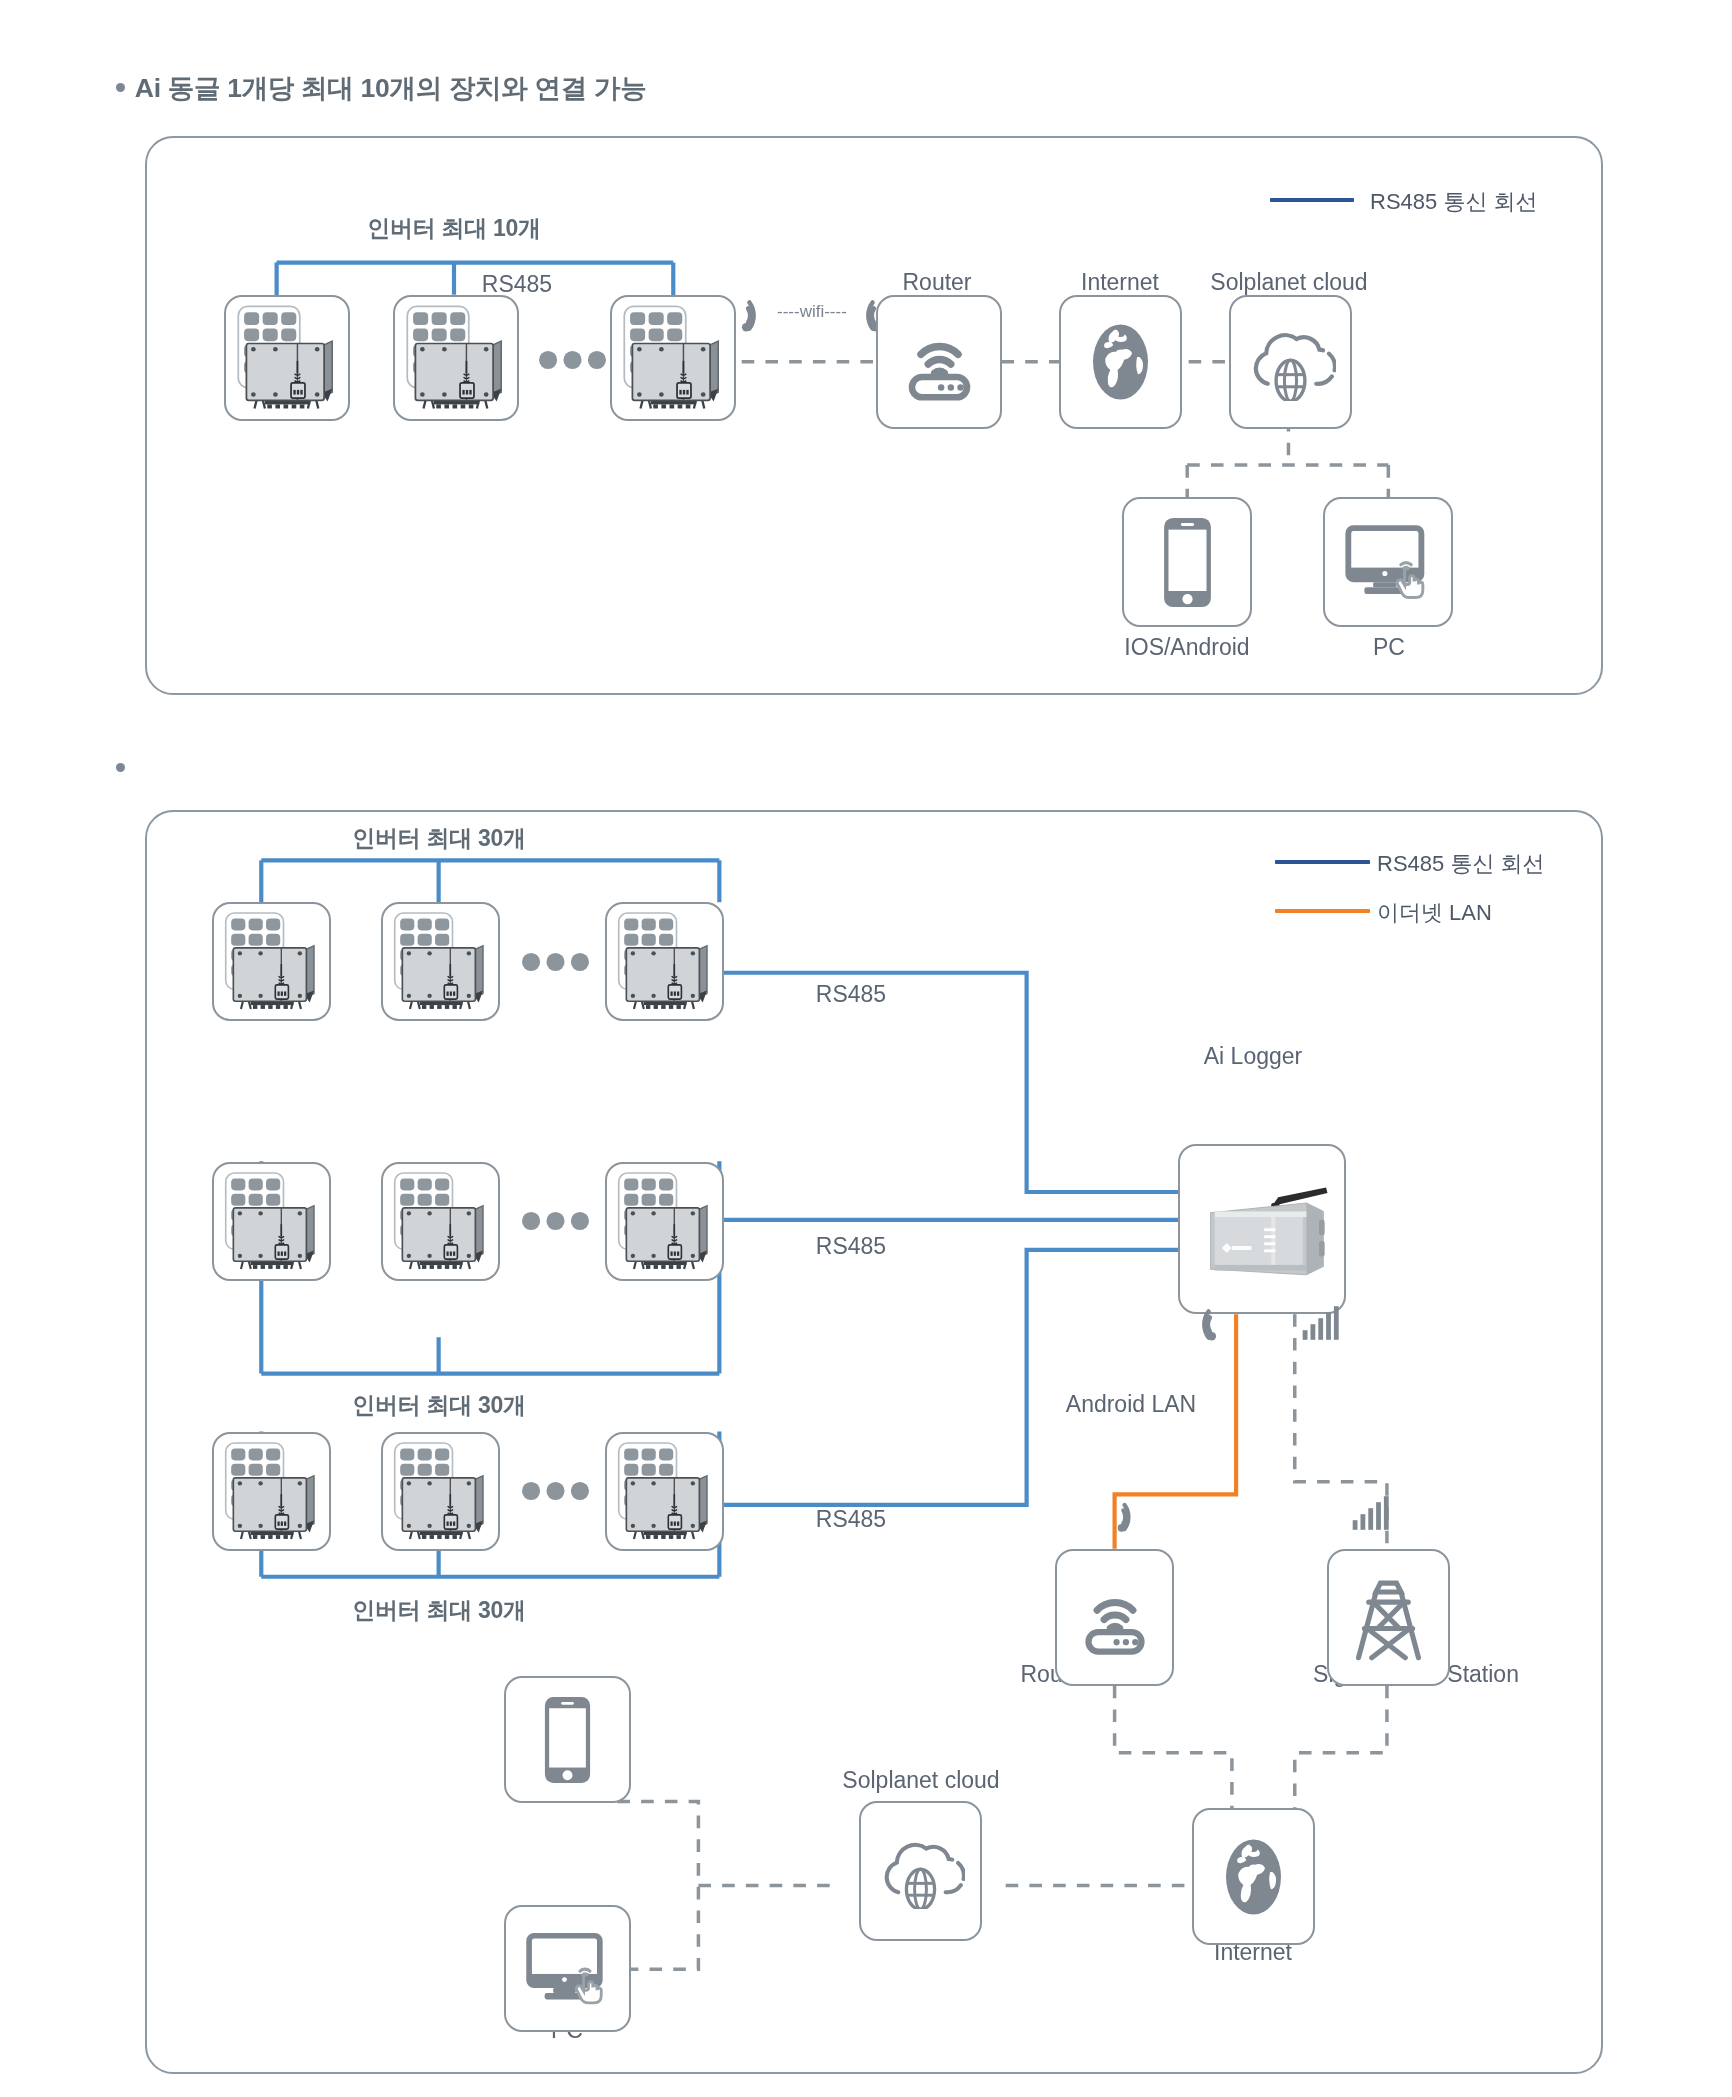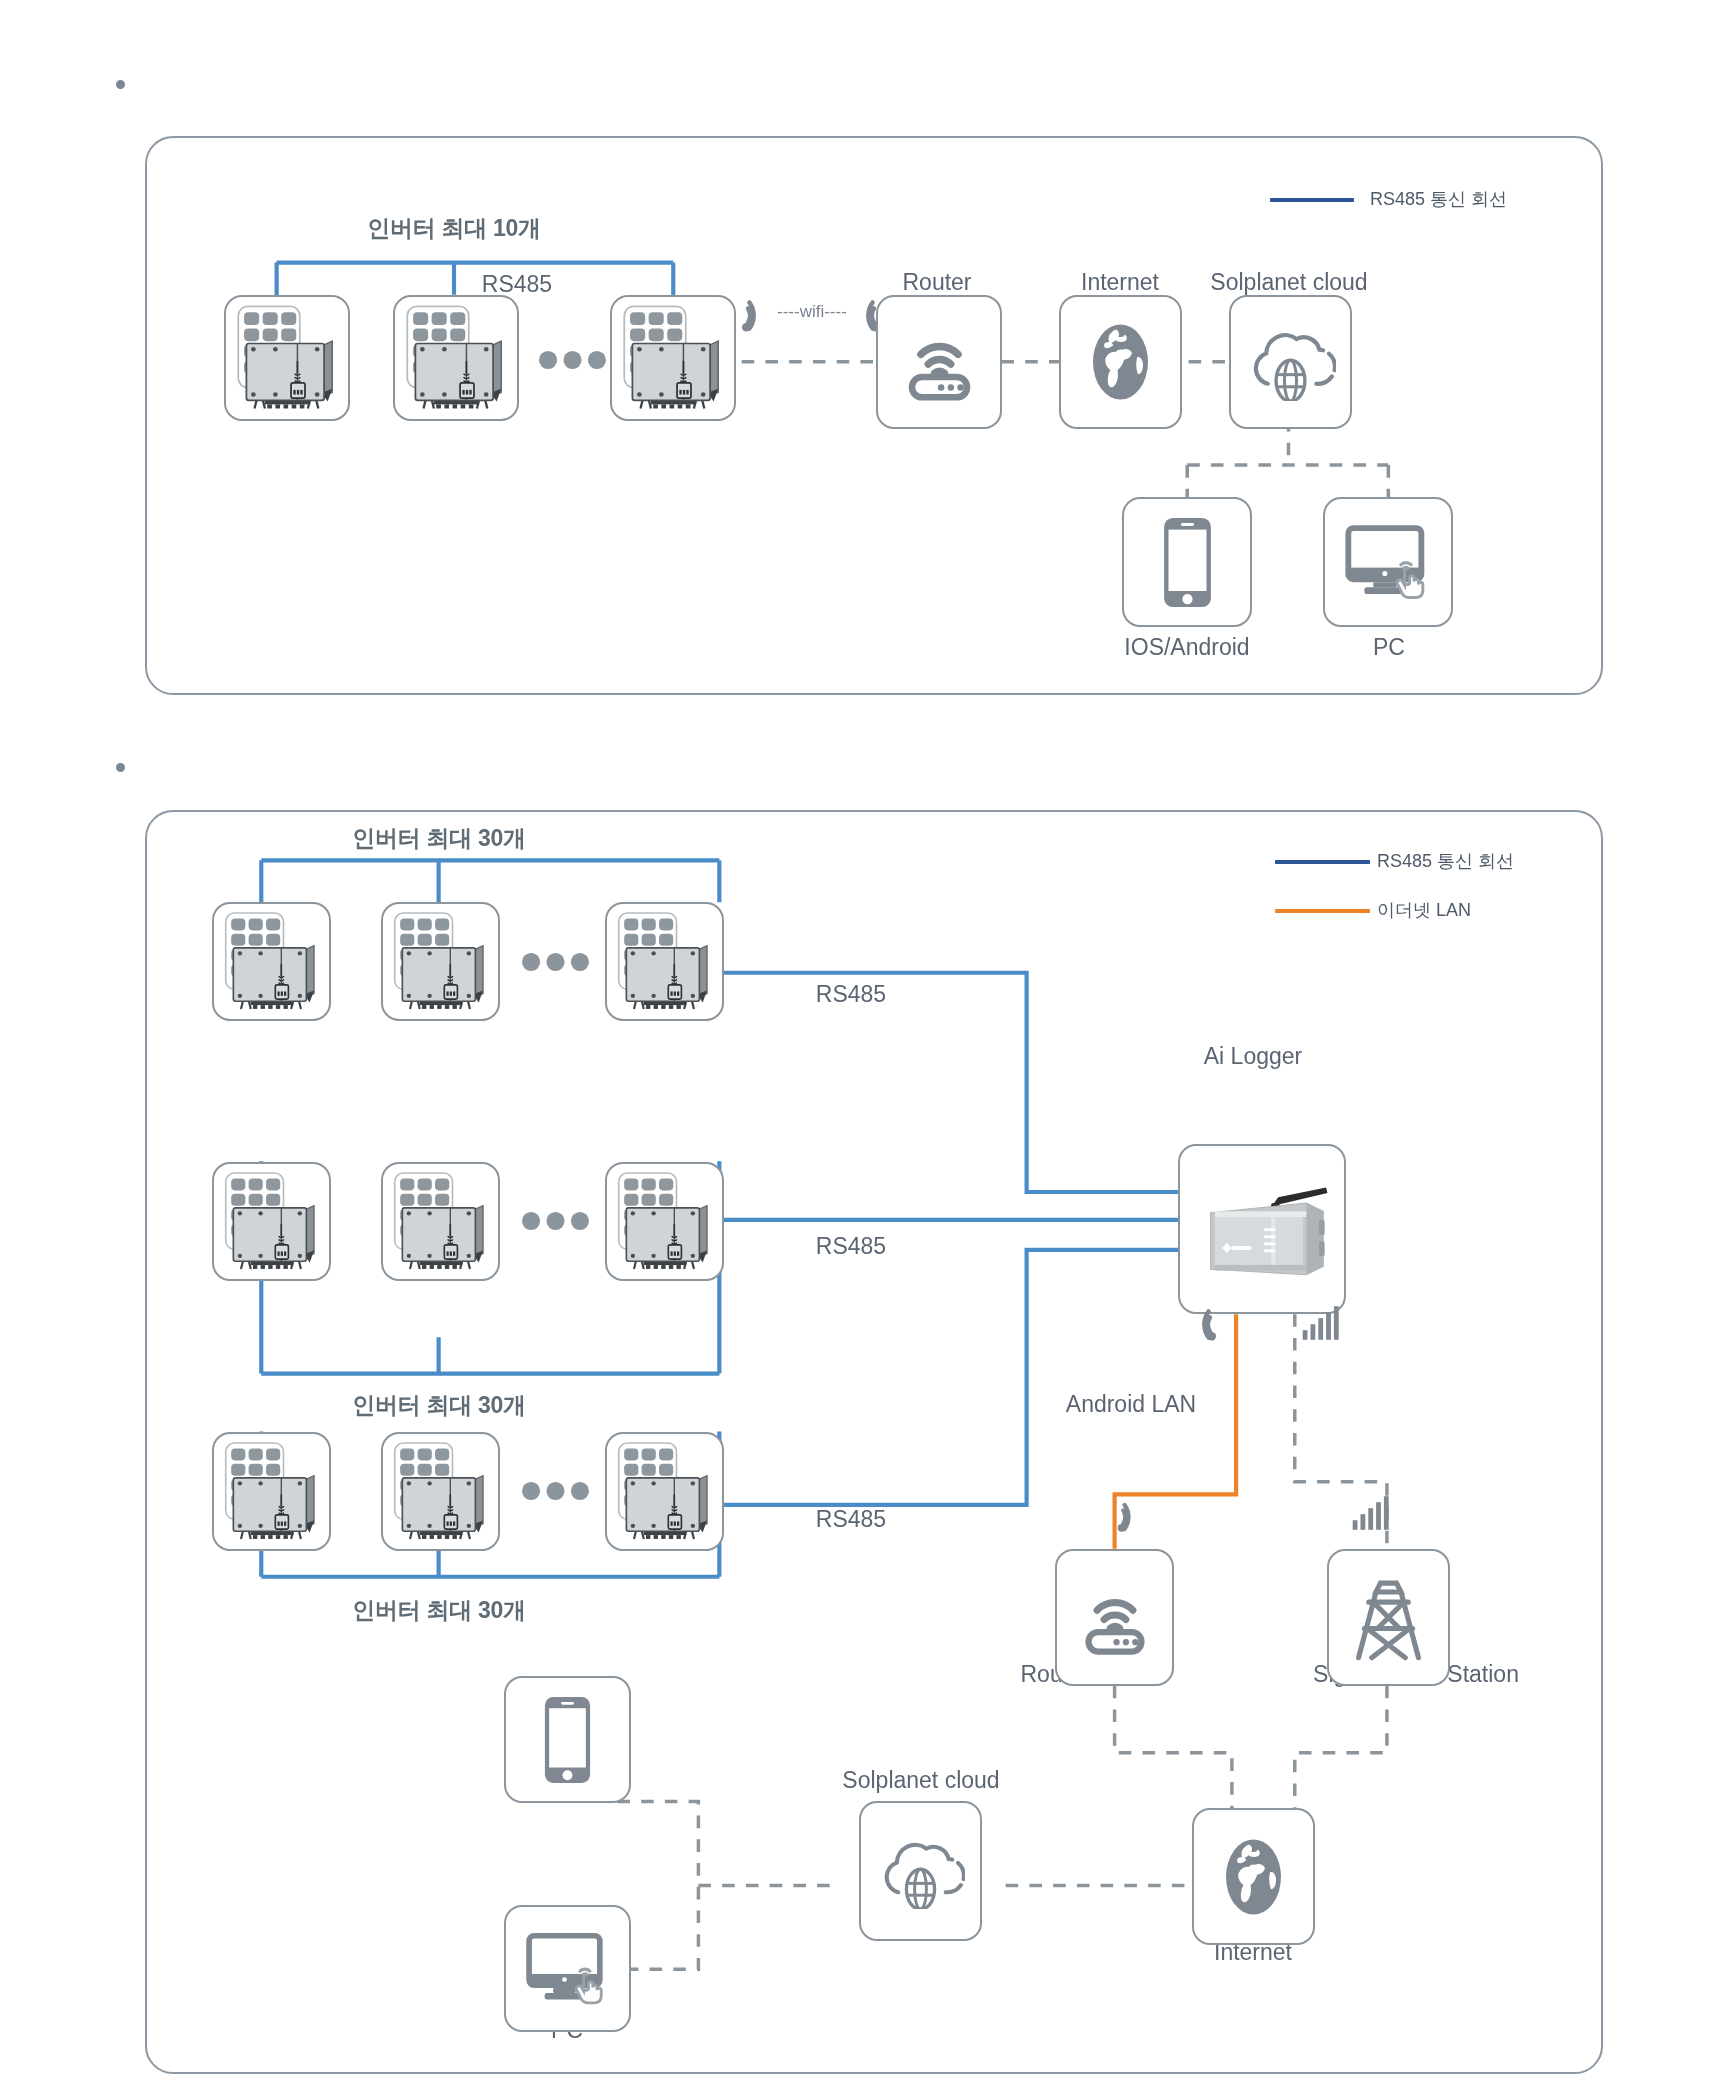--- a/index.html
+++ b/index.html
@@ -45,21 +45,21 @@
   .lbl {
     position:absolute;
     font-size:23px;
     color:#5a6472;
     white-space:nowrap;
   }
   .lbl.ko { font-weight:700; color:#5f6b75; letter-spacing:-0.3px; }
   .lbl.center { transform:translateX(-50%); }
   .legend-txt {
     position:absolute;
-    font-size:18px;
+    font-size:22px;
     color:#4e5968;
     white-space:nowrap;
   }
   .legend-line {
     position:absolute;
     height:4.2px;
     border-radius:0.7px;
   }
   .wifi-txt {
     position:absolute;
@@ -233,21 +233,21 @@
         <rect x="15" y="32" width="8" height="26"></rect>
         <rect x="28" y="22" width="8" height="36"></rect>
         <rect x="41" y="12" width="8" height="46"></rect>
         <rect x="54" y="2" width="8" height="56"></rect>
       </g>
     </symbol>
   </defs>
 </svg>
 
 <div class="heading" style="left:116px; top:70px;">
-  <span class="bullet"></span>
+  <span class="bullet"></span><span>Ai 동글 1개당 최대 10개의 장치와 연결 가능</span>
 </div>
 
 <div class="panel" style="left:145px; top:136px; width:1458px; height:559px;"></div>
 
 <div class="legend-line" style="left:1270px; top:198px; width:84px; background:#2b5597;"></div>
 <div class="legend-txt" style="left:1370px; top:187px;">RS485 통신 회선</div>
 
 <svg class="layer" width="1732" height="2097" viewBox="0 0 2480 3003">
   <g stroke="#4a8cc8" stroke-width="6" fill="none">
 

